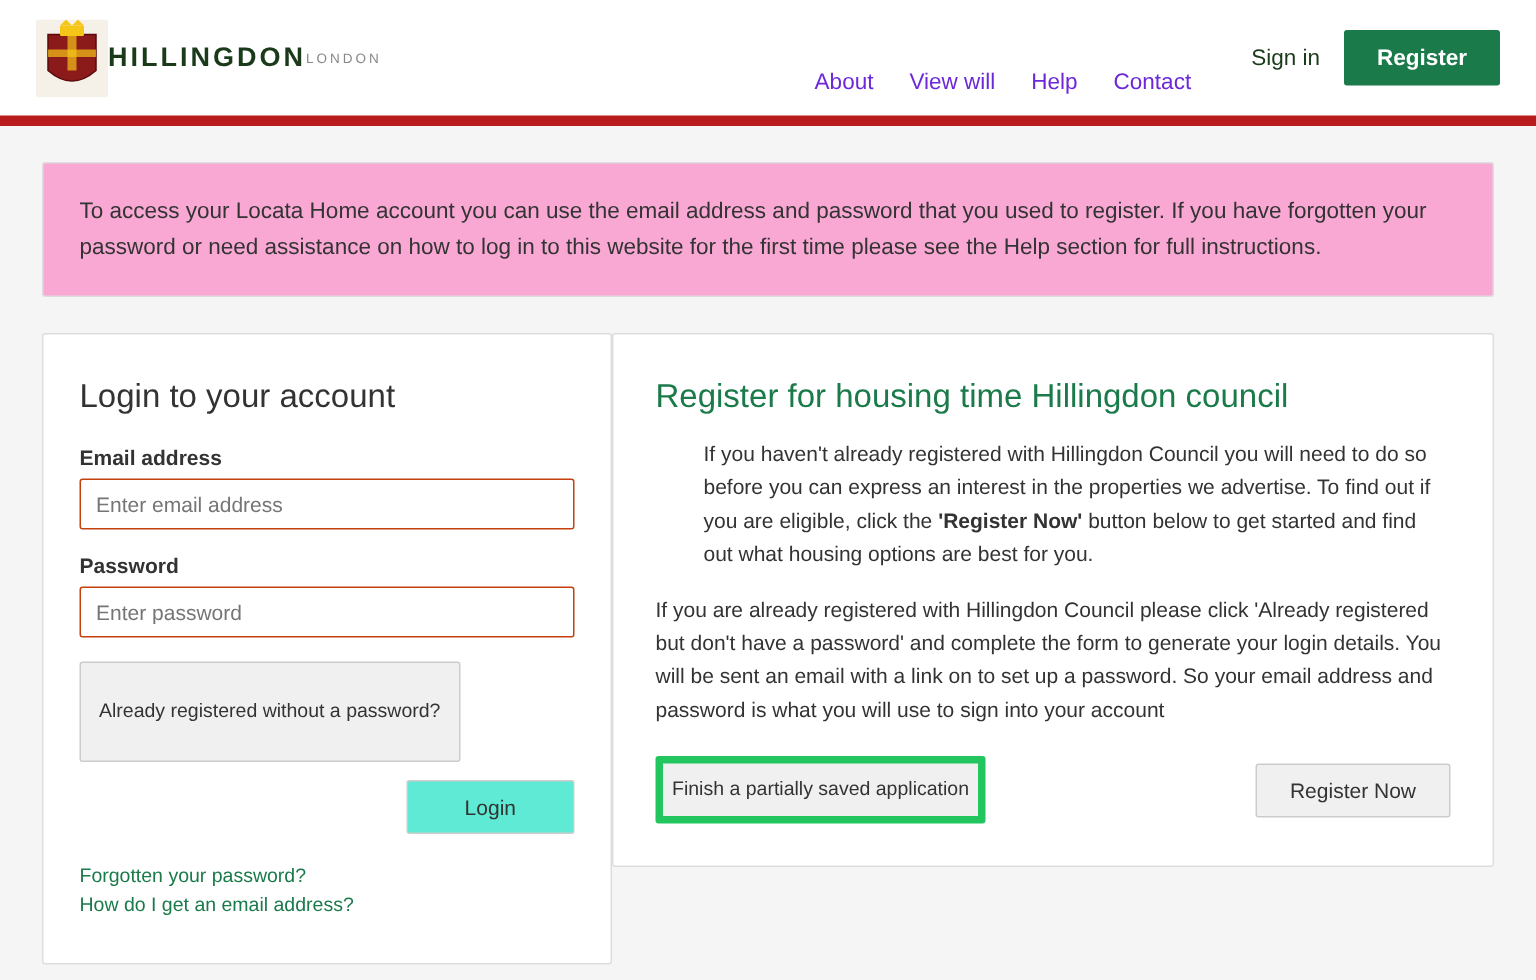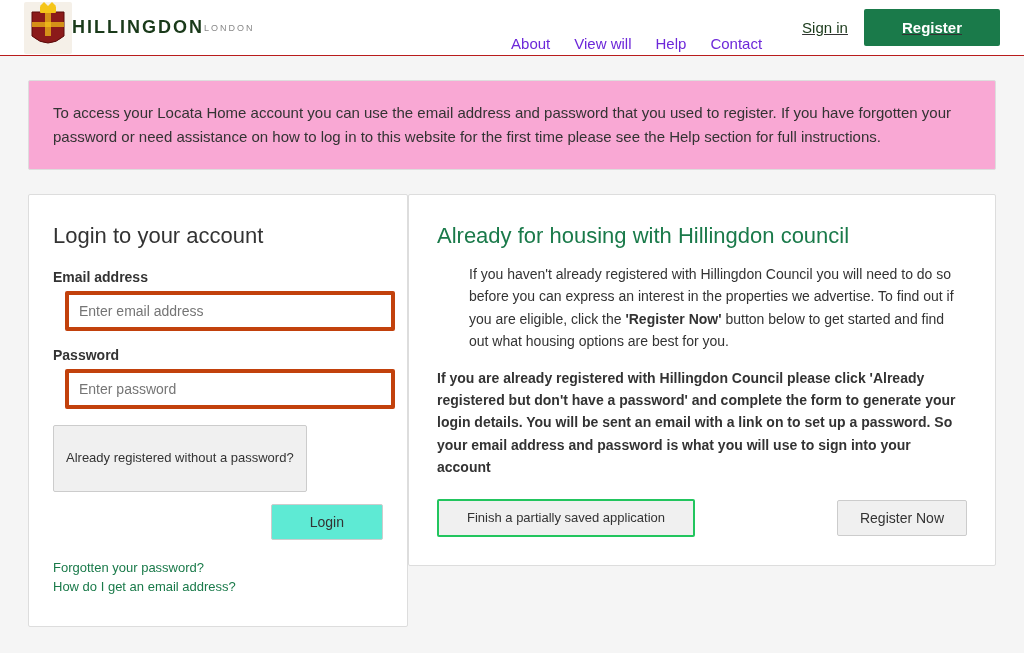--- a/index.html
+++ b/index.html
@@ -6,25 +6,25 @@
     body {
       font-family: Arial, sans-serif;
       background: #f5f5f5;
       color: #333;
       font-size: 14px;
     }
 
     
     nav {
       background: #fff;
-      border-bottom: 1px solid #b91c1c;
+      border-bottom: 7px solid #b91c1c;
       display: flex;
       align-items: center;
       padding: 0 24px;
-      height: 56px;
+      height: 84px;
     }
     .nav-logo {
       display: flex;
       align-items: center;
       margin-right: auto;
     }
     .nav-logo .logo-title {
       font-size: 18px;
       font-weight: bold;
       color: #1a3a1a;
@@ -47,34 +47,33 @@
       color: #6d28d9;
       font-size: 15px;
       font-weight: 500;
       margin-top: 31px;
     }
     .nav-right {
       display: flex;
       align-items: center;
       gap: 16px;
       margin-left: 40px;
-      text-decoration: underline;
     }
     .nav-signin {
       color: #1a3a1a;
       font-size: 15px;
       font-weight: 500;
       text-decoration: none;
       cursor: pointer;
     }
     .nav-register-btn {
       background: #1a7a4a;
       color: #fff;
       border: none;
-      padding: 10px 38px;
+      padding: 10px 22px;
       font-size: 15px;
       font-weight: bold;
       cursor: pointer;
       border-radius: 2px;
     }
 
     
     .main-wrapper {
       max-width: 1000px;
       margin: 24px auto;
@@ -128,25 +127,24 @@
     .form-group label {
       display: block;
       font-weight: bold;
       margin-bottom: 6px;
       font-size: 14px;
       color: #333;
     }
     .form-group input {
       width: 100%;
       padding: 8px 10px;
-      border: 4px solid #c2410c;
+      border: 1px solid #c2410c;
       border-radius: 2px;
       font-size: 14px;
       color: #666;
-      margin-left: 12px;
     }
 
     .login-actions {
       display: flex;
       align-items: center;
       gap: 12px;
       margin-top: 8px;
       flex-wrap: wrap;
     }
     .btn-already-registered {
@@ -191,35 +189,35 @@
     .register-desc {
       font-size: 14px;
       color: #333;
       line-height: 1.6;
       margin-bottom: 14px;
       margin-left: 32px;
     }
     .register-desc strong { font-weight: bold; }
     .register-bold {
       font-size: 14px;
-      font-weight: bold;
+      font-weight: normal;
       color: #333;
       line-height: 1.6;
       margin-bottom: 20px;
     }
     .register-actions {
       display: flex;
       align-items: center;
       gap: 12px;
       flex-wrap: wrap;
     }
     .btn-finish-app {
       background: #f0f0f0;
-      border: 2px solid #22c55e;
-      padding: 9px 28px;
+      border: 5px solid #22c55e;
+      padding: 9px 6px;
       font-size: 13px;
       cursor: pointer;
       border-radius: 2px;
       color: #333;
       line-height: 1.3;
     }
     .btn-register-now {
       background: #f0f0f0;
       border: 1px solid #ccc;
       padding: 9px 22px;
@@ -298,21 +296,21 @@
         <button class="btn-login">Login</button>
       </div>
 
       <div class="login-links">
         <a href="#">Forgotten your password?</a>
         <a href="#">How do I get an email address?</a>
       </div>
     </div>
 
     <div class="col-right">
-      <h2 class="register-title">Already for housing with Hillingdon council</h2>
+      <h2 class="register-title">Register for housing time Hillingdon council</h2>
 
       <p class="register-desc">
         <span>If you haven't already registered with Hillingdon Council you will need to do so before you can express an interest in the properties we advertise. To find out if you are eligible, click the </span><strong>'Register Now'</strong><span> button below to get started and find out what housing options are best for you.</span>
       </p>
 
       <p class="register-bold">If you are already registered with Hillingdon Council please click 'Already registered but don't have a password' and complete the form to generate your login details. You will be sent an email with a link on to set up a password.  So your email address and password is what you will use to sign into your account</p>
 
       <div class="register-actions">
         <button class="btn-finish-app">Finish a partially saved application</button>
         <button class="btn-register-now">Register Now</button>

